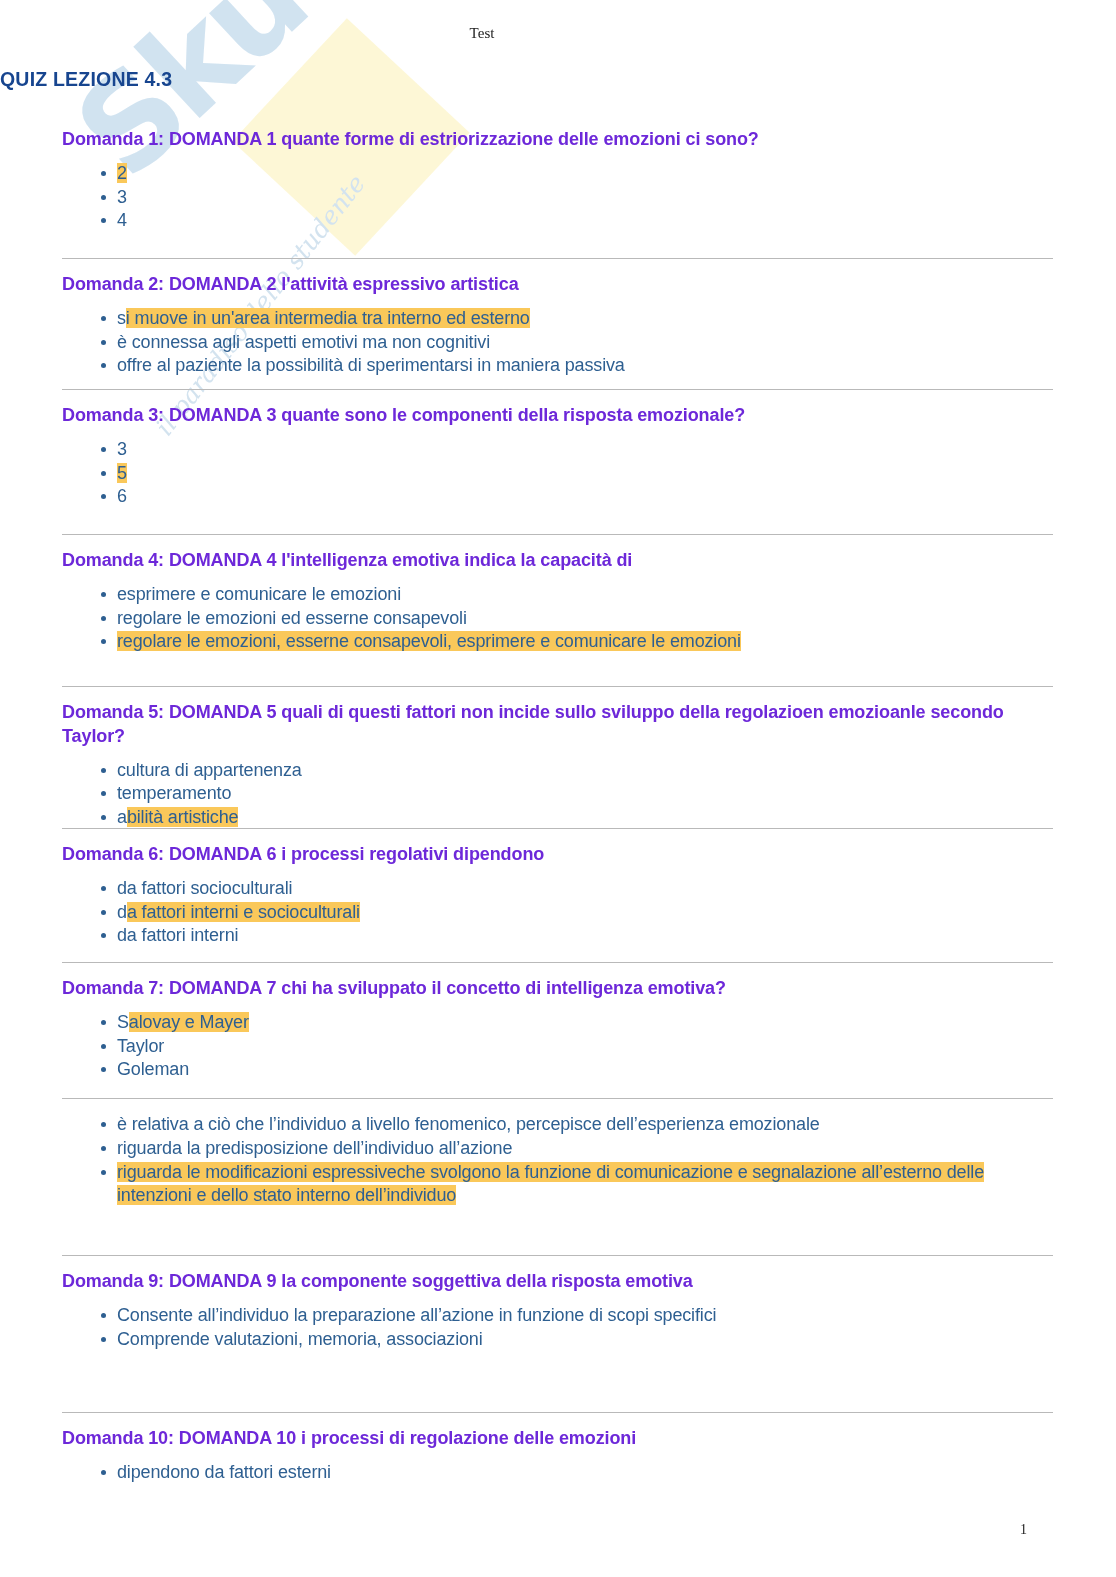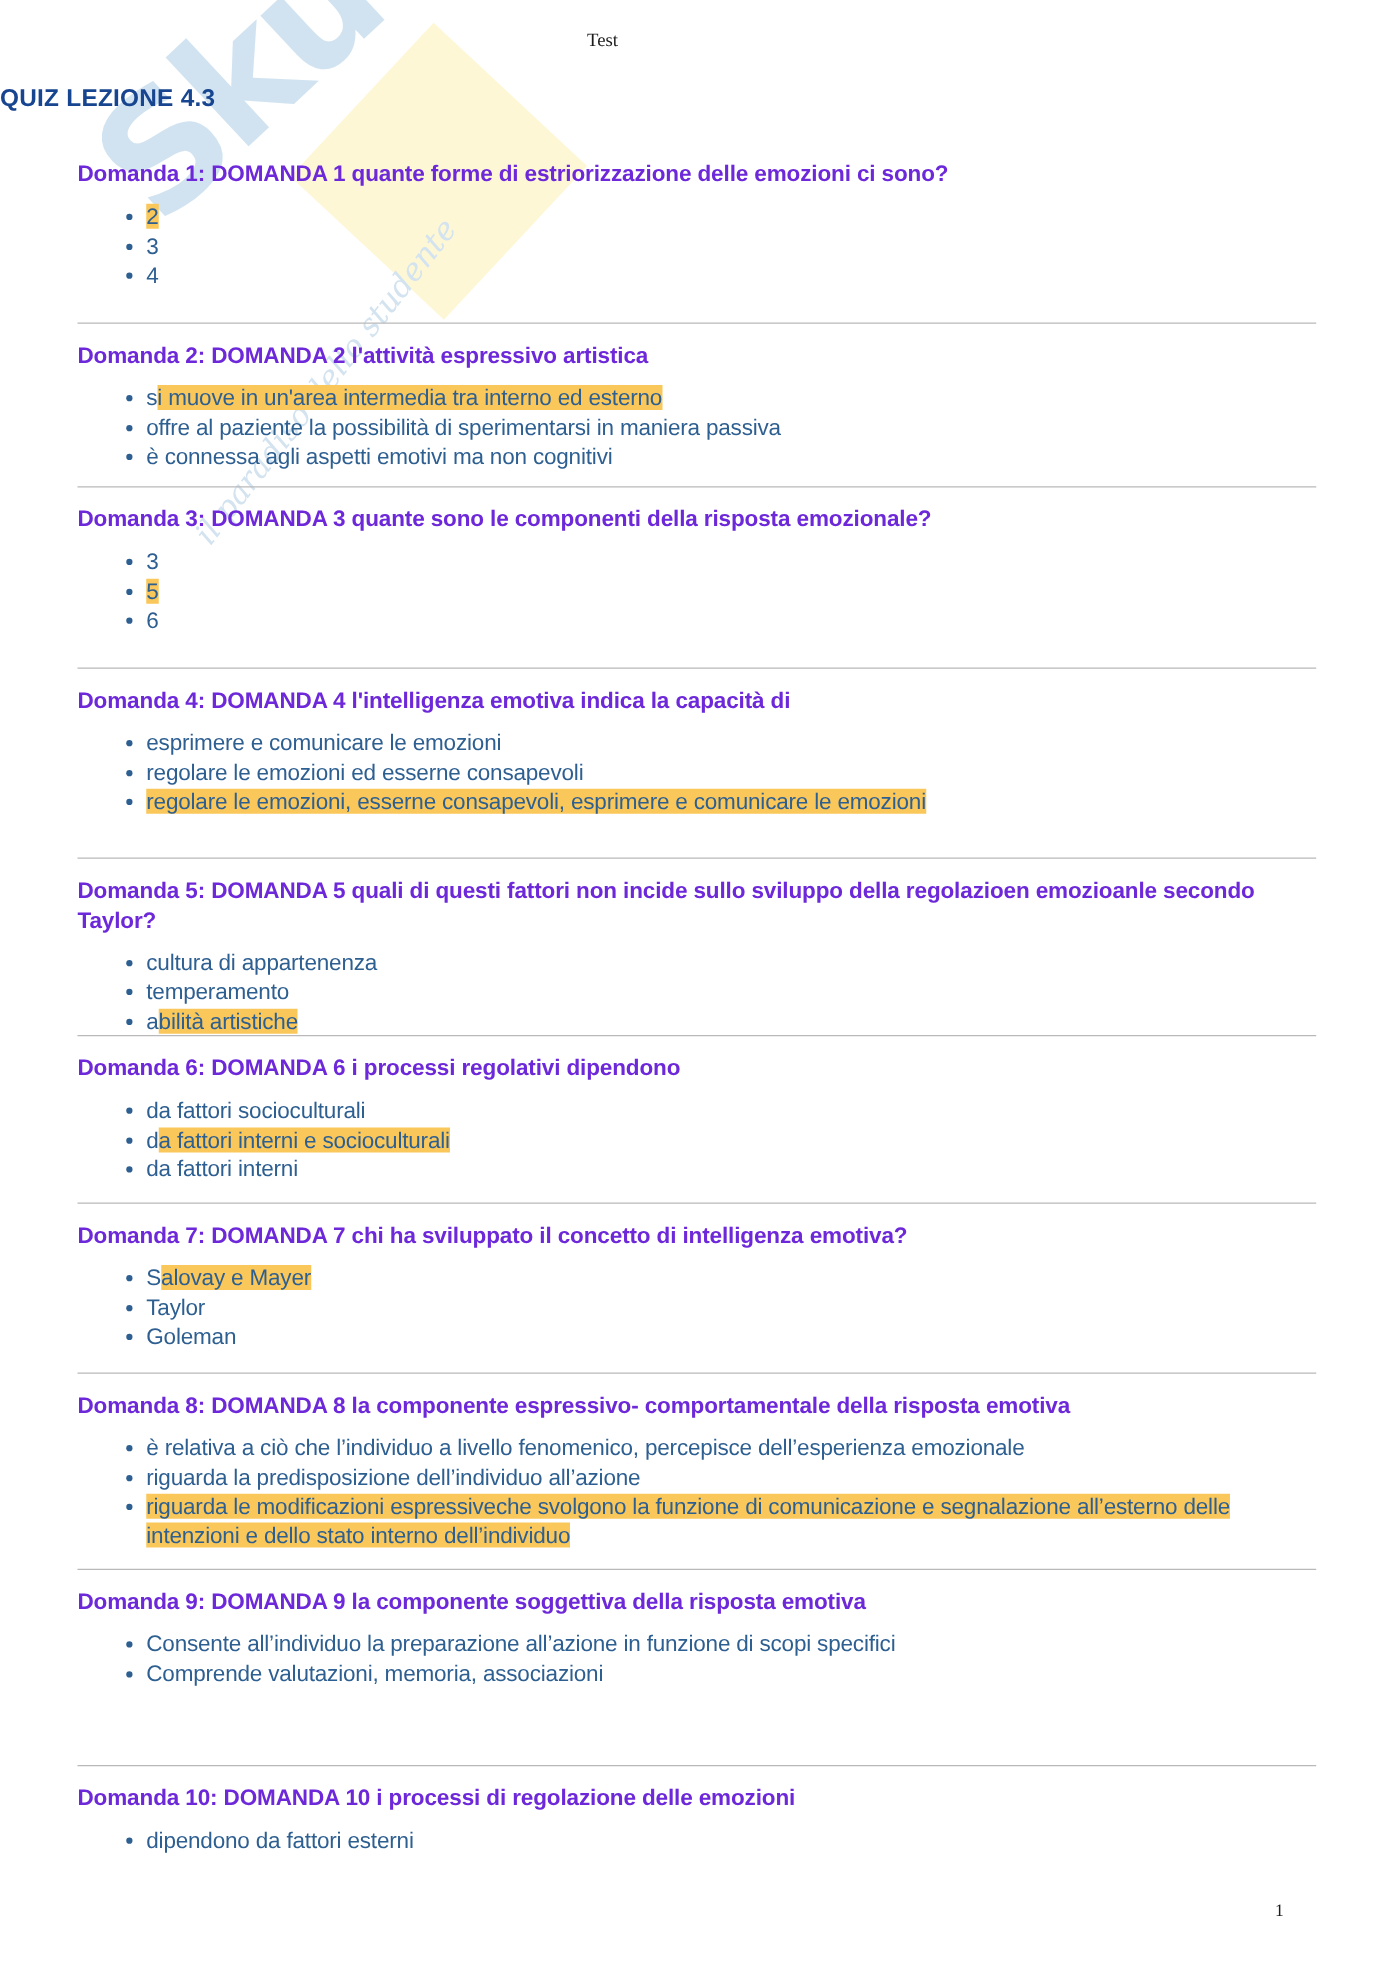--- a/index.html
+++ b/index.html
@@ -175,22 +175,22 @@
             <li><span></span><span class="hl">2</span></li>
             <li><span>3</span></li>
             <li><span>4</span></li>
           </ul>
         </div>
         <div class="question-block" style="top: 258px;">
           <div class="q-rule"></div>
           <div class="q-head">Domanda 2: DOMANDA 2 l'attività espressivo artistica</div>
           <ul class="q-opts">
             <li><span>s</span><span class="hl">i muove in un'area intermedia tra interno ed esterno</span></li>
+            <li><span>è connessa agli aspetti emotivi ma non cognitivi</span></li>
             <li><span>offre al paziente la possibilità di sperimentarsi in maniera passiva</span></li>
-            <li><span>è connessa agli aspetti emotivi ma non cognitivi</span></li>
           </ul>
         </div>
         <div class="question-block" style="top: 389px;">
           <div class="q-rule"></div>
           <div class="q-head">Domanda 3: DOMANDA 3 quante sono le componenti della risposta emozionale?</div>
           <ul class="q-opts">
             <li><span>3</span></li>
             <li><span></span><span class="hl">5</span></li>
             <li><span>6</span></li>
           </ul>
@@ -226,21 +226,20 @@
           <div class="q-rule"></div>
           <div class="q-head">Domanda 7: DOMANDA 7 chi ha sviluppato il concetto di intelligenza emotiva?</div>
           <ul class="q-opts">
             <li><span>S</span><span class="hl">alovay e Mayer</span></li>
             <li><span>Taylor</span></li>
             <li><span>Goleman</span></li>
           </ul>
         </div>
         <div class="question-block" style="top: 1098px;">
           <div class="q-rule"></div>
-          <div class="q-head">Domanda 8: DOMANDA 8 la componente espressivo- comportamentale della risposta emotiva</div>
           <ul class="q-opts">
             <li><span>è relativa a ciò che l’individuo a livello fenomenico, percepisce dell’esperienza emozionale</span></li>
             <li><span>riguarda la predisposizione dell’individuo all’azione</span></li>
             <li><span></span><span class="hl">riguarda le modificazioni espressiveche svolgono la funzione di comunicazione e segnalazione all’esterno delle intenzioni e dello stato interno dell’individuo</span></li>
           </ul>
         </div>
         <div class="question-block" style="top: 1255px;">
           <div class="q-rule"></div>
           <div class="q-head">Domanda 9: DOMANDA 9 la componente soggettiva della risposta emotiva</div>
           <ul class="q-opts">

